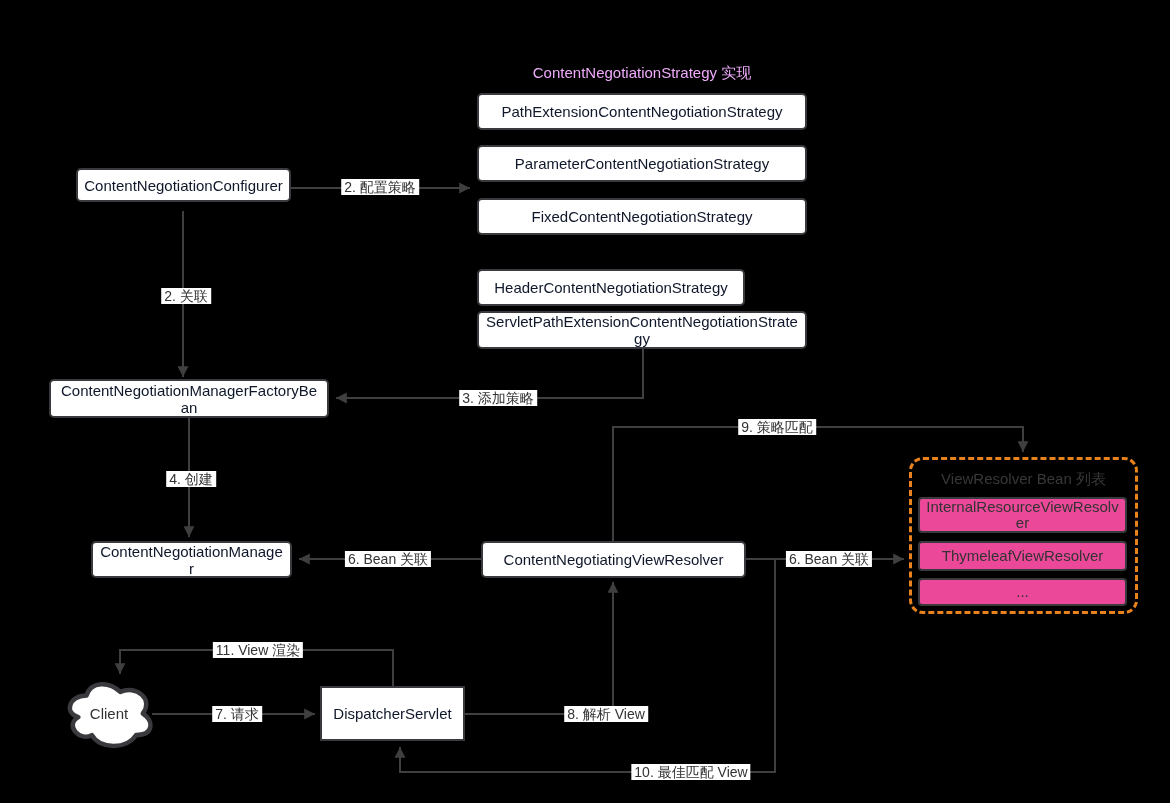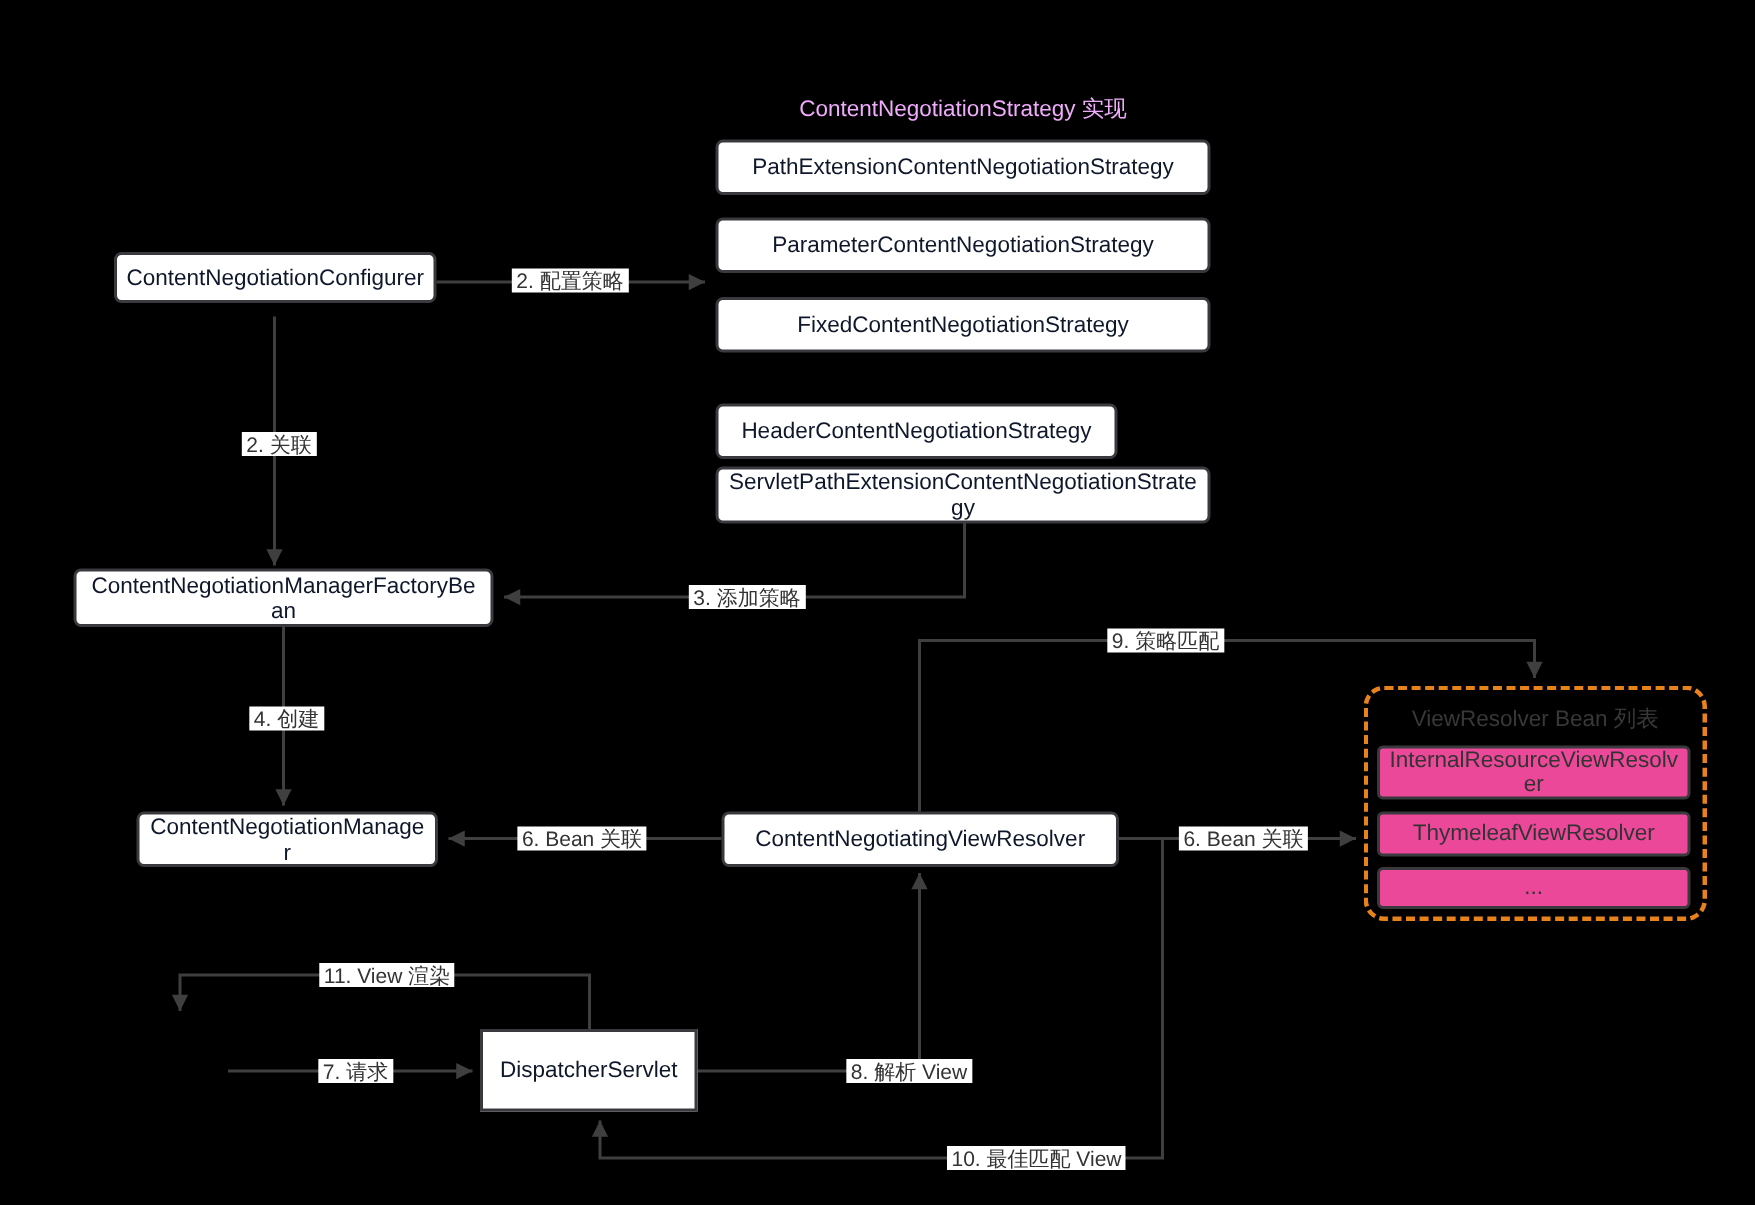--- a/index.html
+++ b/index.html
@@ -85,20 +85,27 @@
 
   <div class="dashed-group" style="left:909px; top:457px; width:229px; height:157px;">
     <div class="dg-title" style="top:10px;">ViewResolver Bean 列表</div>
     <div class="inner-box" style="left:6px; top:37px; width:209px; height:36px;">InternalResourceViewResolver</div>
     <div class="inner-box" style="left:6px; top:81px; width:209px; height:30px;">ThymeleafViewResolver</div>
     <div class="inner-box" style="left:6px; top:118px; width:209px; height:28px;">...</div>
   </div>
 
   <div class="box square" style="left:320px; top:686px; width:145px; height:55px;">DispatcherServlet</div>
 
+  <div class="cloud-wrap" style="left:64px; top:676px; width:90px; height:75px;">
+    <svg width="90" height="75" viewBox="0 0 100 80">
+      <path d="M 25 20 C 5 20 0 40 16 44 C 0 52.8 18 72 31 64 C 40 80 70 80 80 64
+               C 100 64 100 48 87.5 40 C 100 24 80 8 62.5 16 C 50 4 30 4 25 20 Z" fill="#ffffff" stroke="#3a3a3e" stroke-width="5" stroke-linejoin="round"></path>
+    </svg>
+    <div class="cloud-label">Client</div>
+  </div>
 
   <div class="chip" style="left:186px; top:296px;">2. 关联</div>
   <div class="chip" style="left:380px; top:187px;">2. 配置策略</div>
   <div class="chip" style="left:498px; top:398px;">3. 添加策略</div>
   <div class="chip" style="left:191px; top:479px;">4. 创建</div>
   <div class="chip" style="left:388px; top:559px;">6. Bean 关联</div>
   <div class="chip" style="left:829px; top:559px;">6. Bean 关联</div>
   <div class="chip" style="left:237px; top:714px;">7. 请求</div>
   <div class="chip" style="left:606px; top:714px;">8. 解析 View</div>
   <div class="chip" style="left:777px; top:427px;">9. 策略匹配</div>

